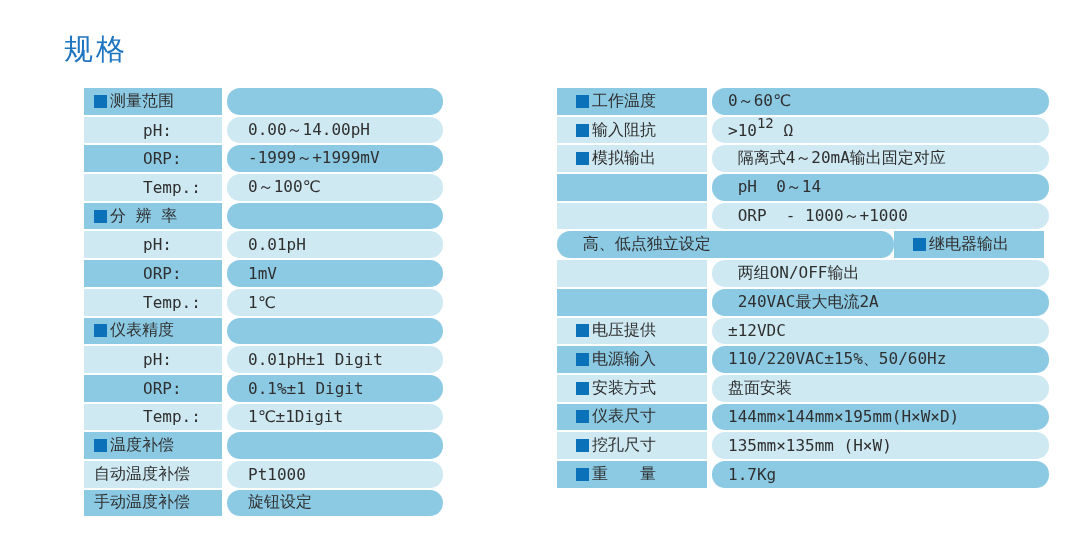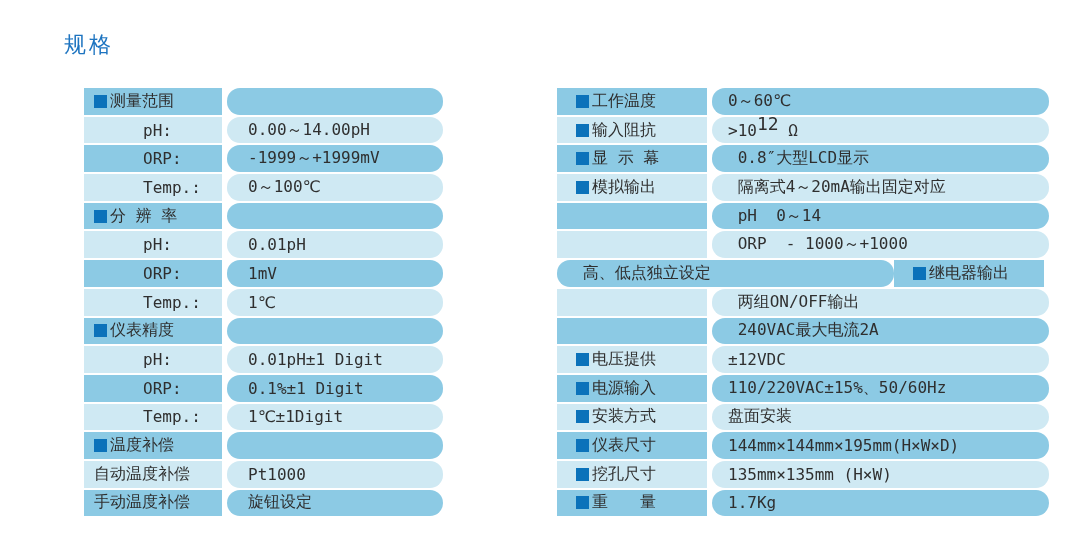--- a/index.html
+++ b/index.html
@@ -16,21 +16,21 @@
     position:relative;
     background:var(--bg);
     font-family:"DejaVu Sans Mono","DejaVu Sans",sans-serif;
     color:var(--text);
     overflow:hidden;
   }
   .page-title{
     position:absolute;
     left:64px;
     top:30px;
-    font-size:22px;
+    font-size:29px;
     letter-spacing:3px;
     color:var(--title);
     font-family:"DejaVu Sans","Liberation Sans",sans-serif;
   }
   .spec-table{
     position:absolute;
     top:88px;
     display:flex;
     flex-direction:column;
   }
@@ -59,21 +59,21 @@
   #left-table .value-cell{padding-left:21px;}
   #right-table .value-cell{padding-left:16px;}
   .bullet{
     width:13px;
     height:13px;
     flex:0 0 13px;
     background:var(--bullet);
     margin-right:3px;
   }
   .sup{
-    font-size:18px;
+    font-size:14px;
     transform:translateY(-7px);
     display:inline-block;
   }
 </style>
 </head>
 <body>
 
 <div class="page-title">规格</div>
 
 <div id="left-table" class="spec-table">
@@ -141,24 +141,20 @@
 
 <div id="right-table" class="spec-table">
     <div class="row medium">
       <div class="cell label-cell"><span class="bullet"></span><span>工作温度</span></div>
       <div class="cell value-cell"><span>0～60℃</span></div>
     </div>
     <div class="row light">
       <div class="cell label-cell"><span class="bullet"></span><span>输入阻抗</span></div>
       <div class="cell value-cell"><span>&gt;10</span><span class="sup">12</span><span> Ω</span></div>
     </div>
-    <div class="row medium">
-      <div class="cell label-cell"><span class="bullet"></span><span>显 示 幕</span></div>
-      <div class="cell value-cell"><span> 0.8″大型LCD显示</span></div>
-    </div>
     <div class="row light">
       <div class="cell label-cell"><span class="bullet"></span><span>模拟输出</span></div>
       <div class="cell value-cell"><span> 隔离式4～20mA输出固定对应</span></div>
     </div>
     <div class="row medium">
       <div class="cell label-cell"><span></span></div>
       <div class="cell value-cell"><span> pH  0～14</span></div>
     </div>
     <div class="row light">
       <div class="cell label-cell"><span></span></div>

